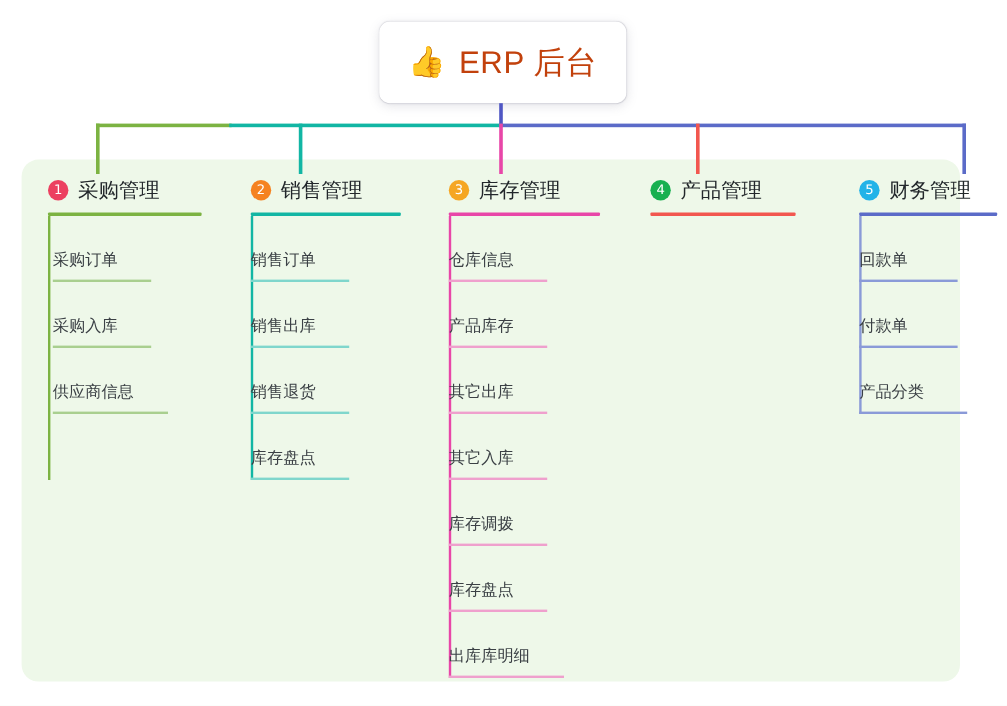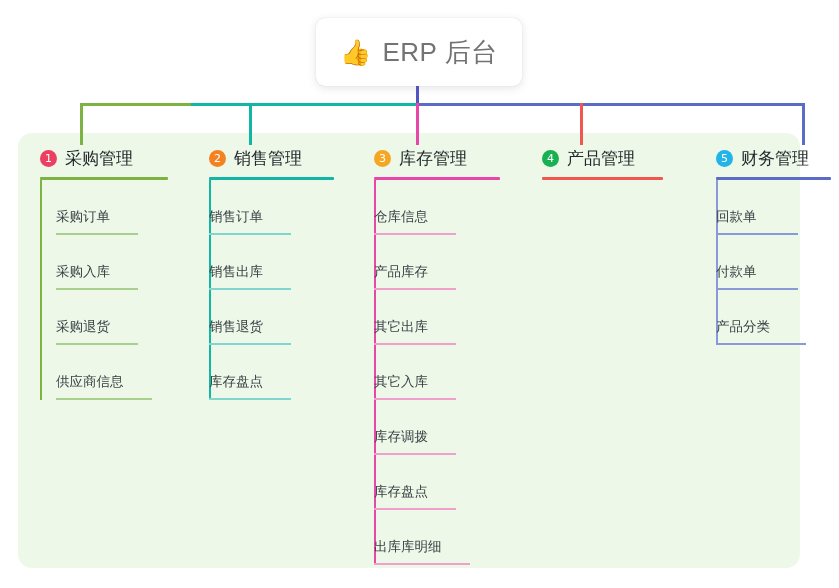--- a/index.html
+++ b/index.html
@@ -36,21 +36,21 @@
     align-items: center;
     gap: 11px;
   }
   #root-card .thumb {
     font-size: 25px;
     line-height: 1;
     display: block;
   }
   #root-card .root-title {
     font-size: 26px;
-    color: #737373;
+    color: #c2410c;
     letter-spacing: 0.5px;
     white-space: nowrap;
   }
 
   
   .wire {
     position: absolute;
   }
 
   
@@ -155,32 +155,28 @@
 <div class="wire" style="left:580px; top:103px; width:3px; height:42px; background:#f2574f;"></div>
 <div class="wire" style="left:802px; top:103px; width:3px; height:42px; background:#5b6bc8;"></div>
 <div class="wire" style="left:716px; top:146px; width:0px; height:0px;"></div>
 
 <div class="column" style="left:18px; width:165px;">
   <div class="col-head">
     <span class="badge" style="background:#ec4060;">1</span>
     <span class="col-title">采购管理</span>
   </div>
   <div class="head-rule" style="background:#7cb342; margin-left:22px; width:128px;"></div>
-  <div class="items" style="padding-left:16px;text-align:right;">
+  <div class="items" style="padding-left:4px;text-align:right;">
     <div class="spine" style="background:#7cb342; height:220px; left:22px;"></div>
     <div class="item">
       <span class="item-label">采购订单</span>
       <div class="item-rule" style="background:#a9cf8f; left:22px; width:82px;"></div>
     </div>
     <div class="item">
       <span class="item-label">采购入库</span>
-      <div class="item-rule" style="background:#a9cf8f; left:22px; width:82px;"></div>
-    </div>
-    <div class="item">
-      <span class="item-label">采购退货</span>
       <div class="item-rule" style="background:#a9cf8f; left:22px; width:82px;"></div>
     </div>
     <div class="item">
       <span class="item-label">供应商信息</span>
       <div class="item-rule" style="background:#a9cf8f; left:22px; width:96px;"></div>
     </div>
   </div>
 </div>
 
 <div class="column" style="left:187px; width:165px;">

